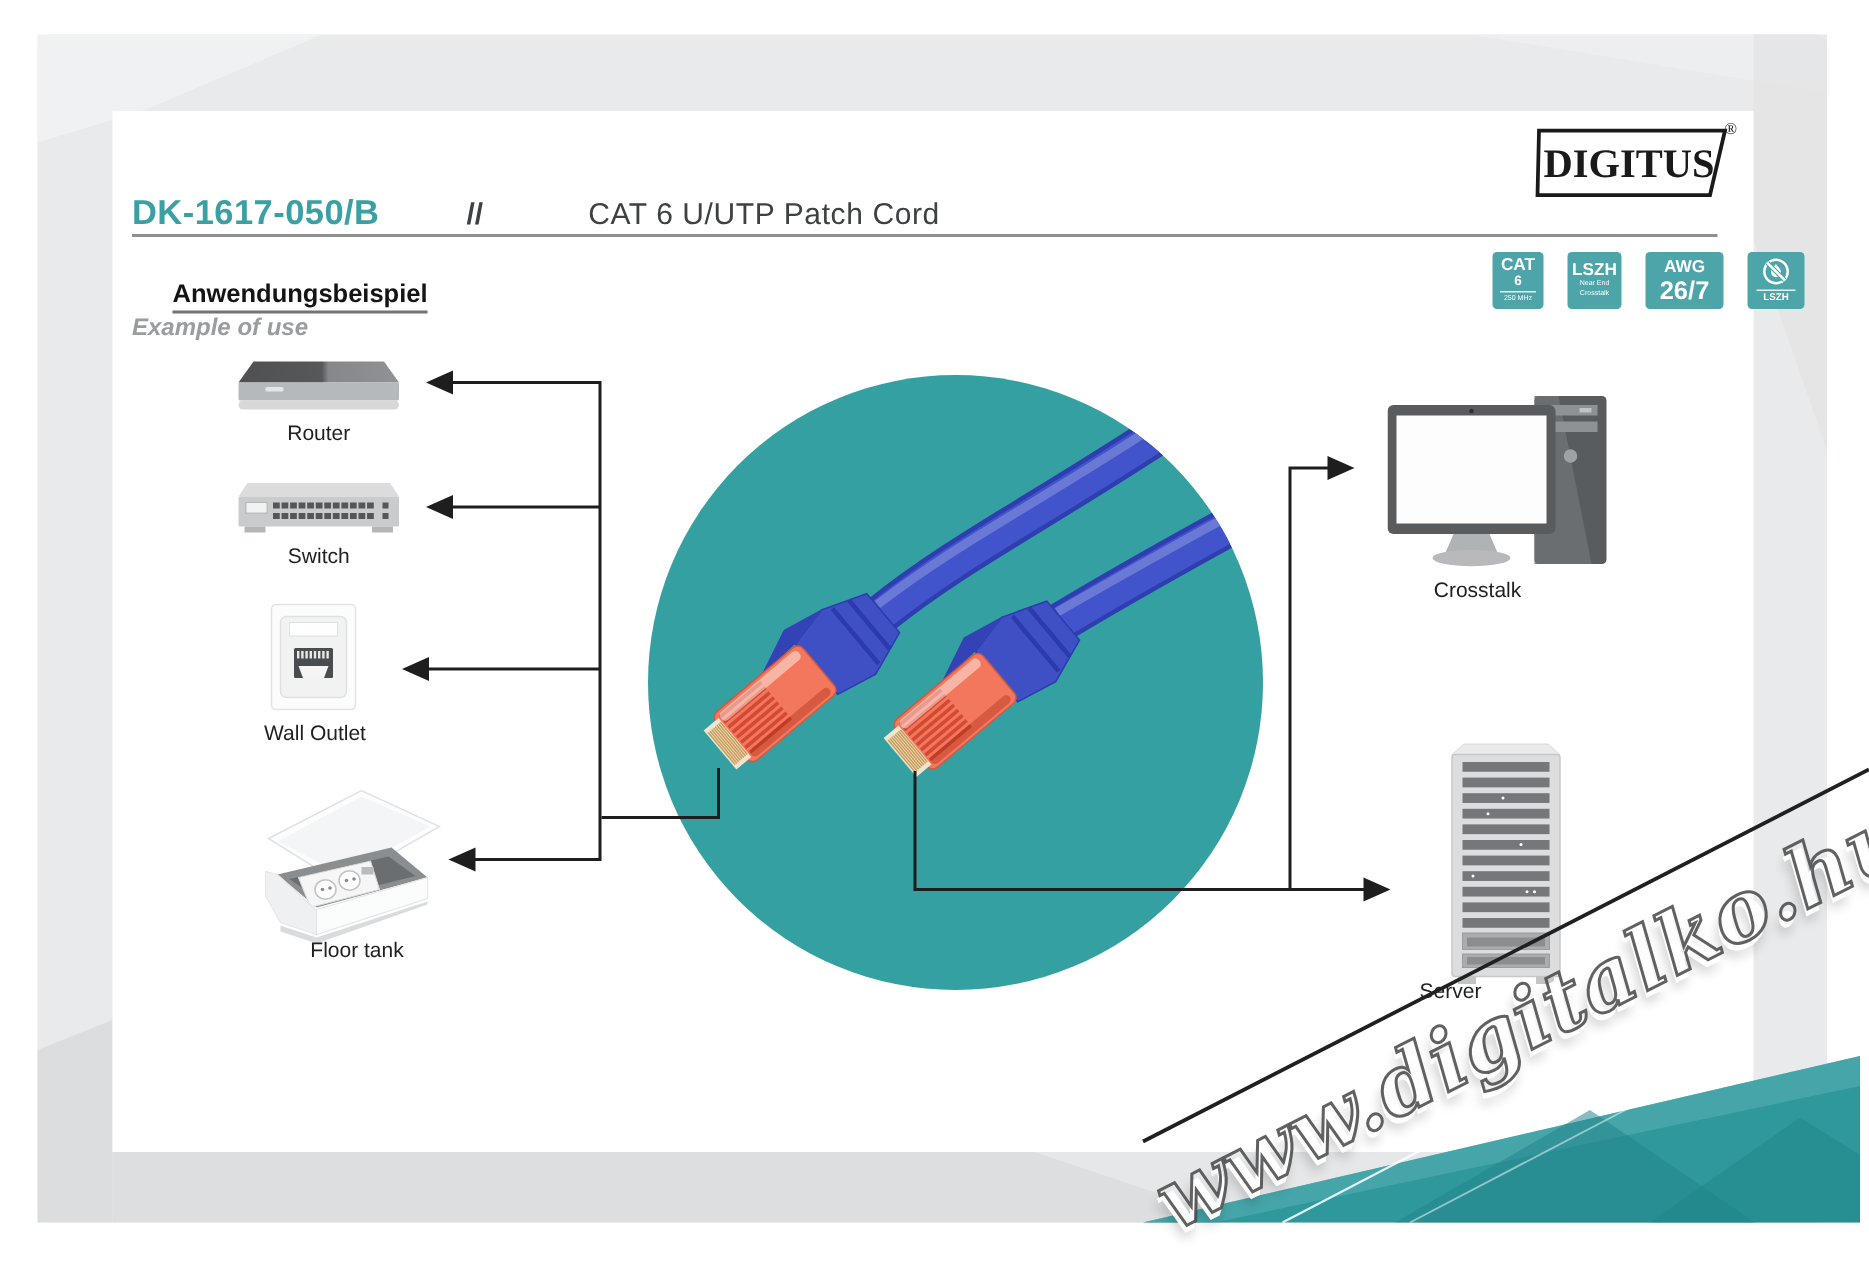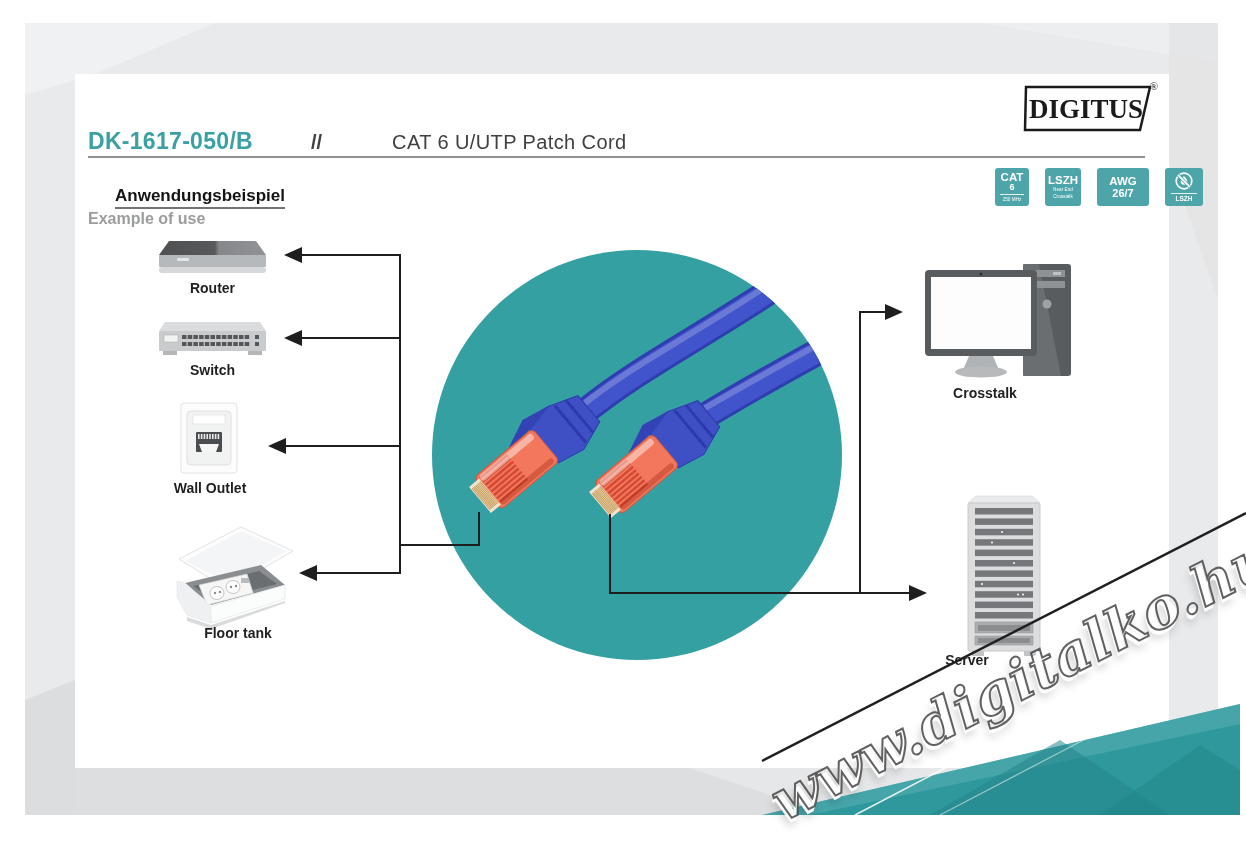--- a/index.html
+++ b/index.html
@@ -28,23 +28,23 @@
   .b-cat{width:34px}.b-next{width:36px}.b-awg{width:52px}.b-lszh{width:38px}
   .b1{font-size:11.5px;font-weight:bold;line-height:1.05;}
   .b2{font-size:9px;font-weight:bold;line-height:1;}
   .b3{font-size:6px;line-height:1.1;transform:scale(.78);}
   .bhr{width:70%;border-top:1px solid rgba(255,255,255,.85);margin:2px auto 1px auto;}
   .b-lszh .lbl{font-size:6.5px;font-weight:bold;line-height:1.1;}
 
   
   .h-de{position:absolute;left:88px;top:186px;font-size:17px;font-weight:bold;color:#141414;
     border-bottom:2px solid #737373;padding-bottom:1px;z-index:3;margin-left:27px;}
-  .h-en{position:absolute;left:88px;top:210px;font-size:16px;font-weight:bold;color:#9b9c9d;z-index:3;}
-
-  .dev-label{position:absolute;font-size:14px;font-weight:bold;color:#1f1f1f;text-align:center;z-index:3;}
+  .h-en{position:absolute;left:88px;top:210px;font-size:16px;font-weight:bold;color:#9b9c9d;z-index:3;font-style:italic;}
+
+  .dev-label{position:absolute;font-size:14px;font-weight:normal;color:#1f1f1f;text-align:center;z-index:3;}
   .icon{z-index:3;}
   .circle-scene{z-index:3;}
 
   
   .wm-text{position:absolute;left:742px;top:618px;width:560px;height:120px;z-index:9;
     transform:rotate(-27deg);display:flex;align-items:center;justify-content:center;
     font-family:"DejaVu Serif",serif;font-style:italic;font-weight:bold;font-size:56px;letter-spacing:1px;
     color:rgba(255,255,255,0.14);-webkit-text-stroke:2px rgba(75,75,75,0.88);
     text-shadow:-3px 4px 0 rgba(255,255,255,0.95),-6px 7px 8px rgba(0,0,0,0.18);
     pointer-events:none;}
@@ -88,21 +88,21 @@
     <div class="bhr"></div>
     <div class="b3">250 MHz</div>
   </div>
   <div class="badge b-next">
     <div class="b1">LSZH</div>
     <div class="b3">Near End</div>
     <div class="b3">Crosstalk</div>
   </div>
   <div class="badge b-awg">
     <div class="b1">AWG</div>
-    <div class="b2" style="font-size:11px">26/7</div>
+    <div class="b2" style="font-size:17px">26/7</div>
   </div>
   <div class="badge b-lszh">
     <svg width="20" height="20" viewBox="0 0 22 22" style="margin:0 auto">
       <circle cx="11" cy="11" r="8.6" fill="none" stroke="#ffffff" stroke-width="1.8"></circle>
       <path d="M11,5.5 C13,8 14.6,9 14.6,11.6 A3.6,3.6 0 1,1 7.4,11.6 C7.4,9 9,8 11,5.5 Z" fill="#ffffff"></path>
       <line x1="4.6" y1="4.6" x2="17.4" y2="17.4" stroke="#4da5a9" stroke-width="3.4"></line>
       <line x1="4.6" y1="4.6" x2="17.4" y2="17.4" stroke="#ffffff" stroke-width="1.8"></line>
     </svg>
     <div class="bhr"></div>
     <div class="lbl">LSZH</div>

